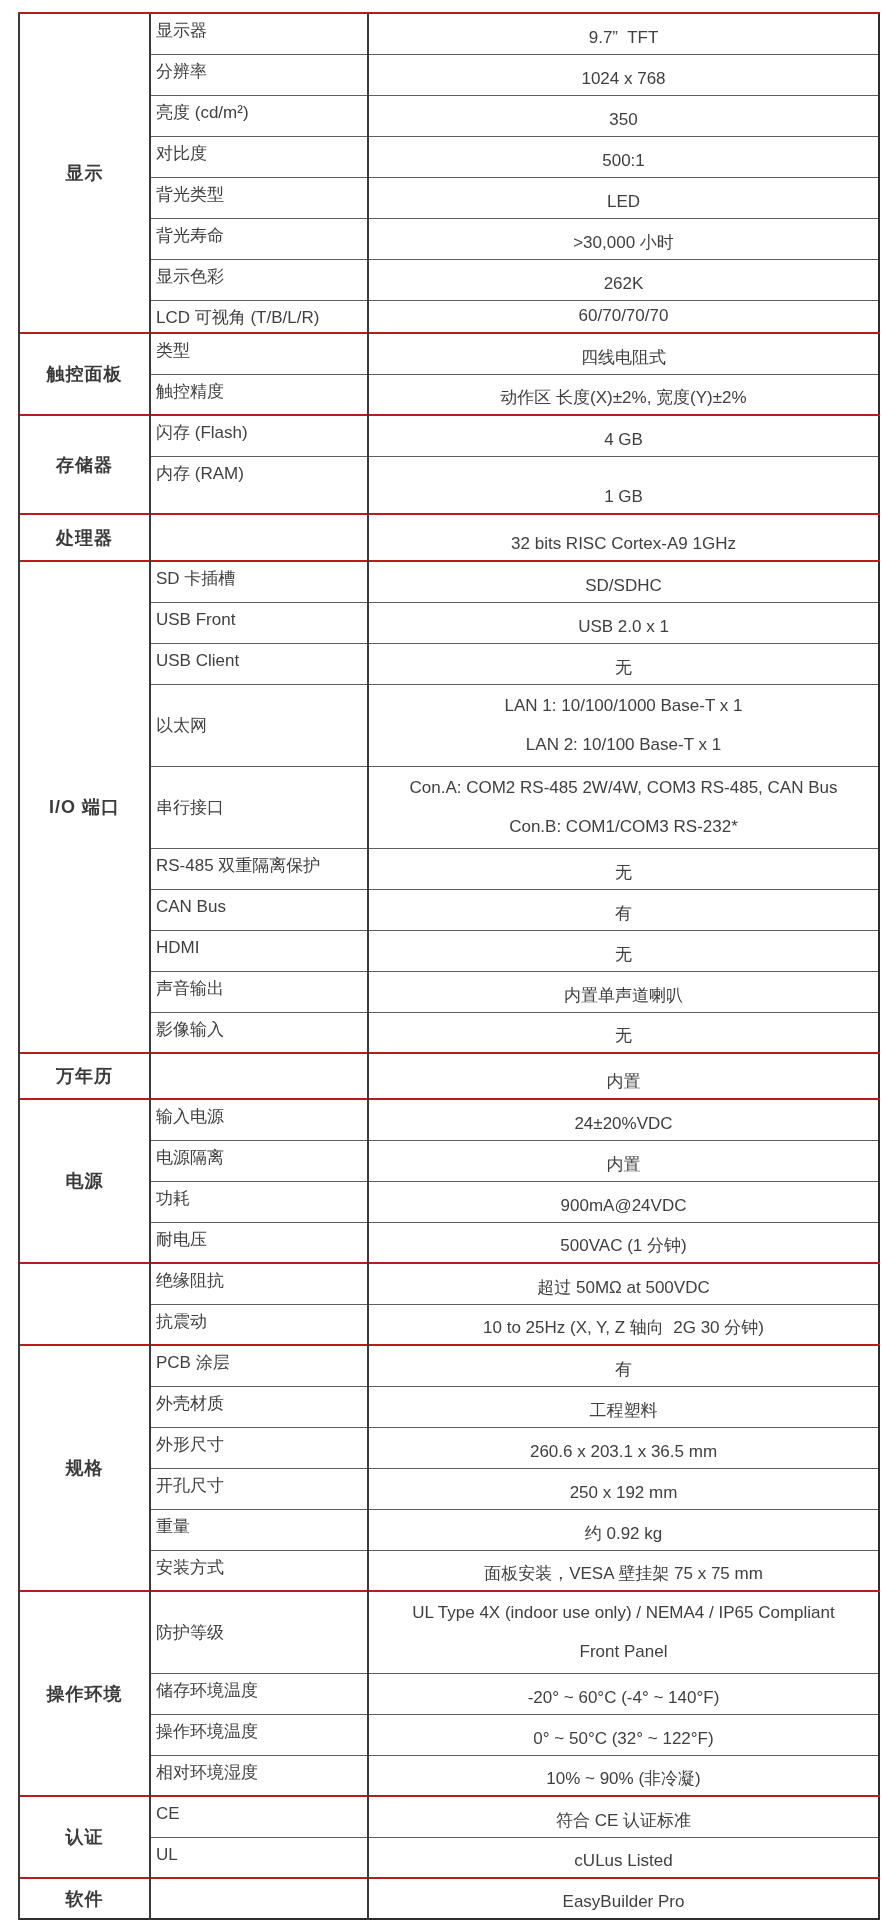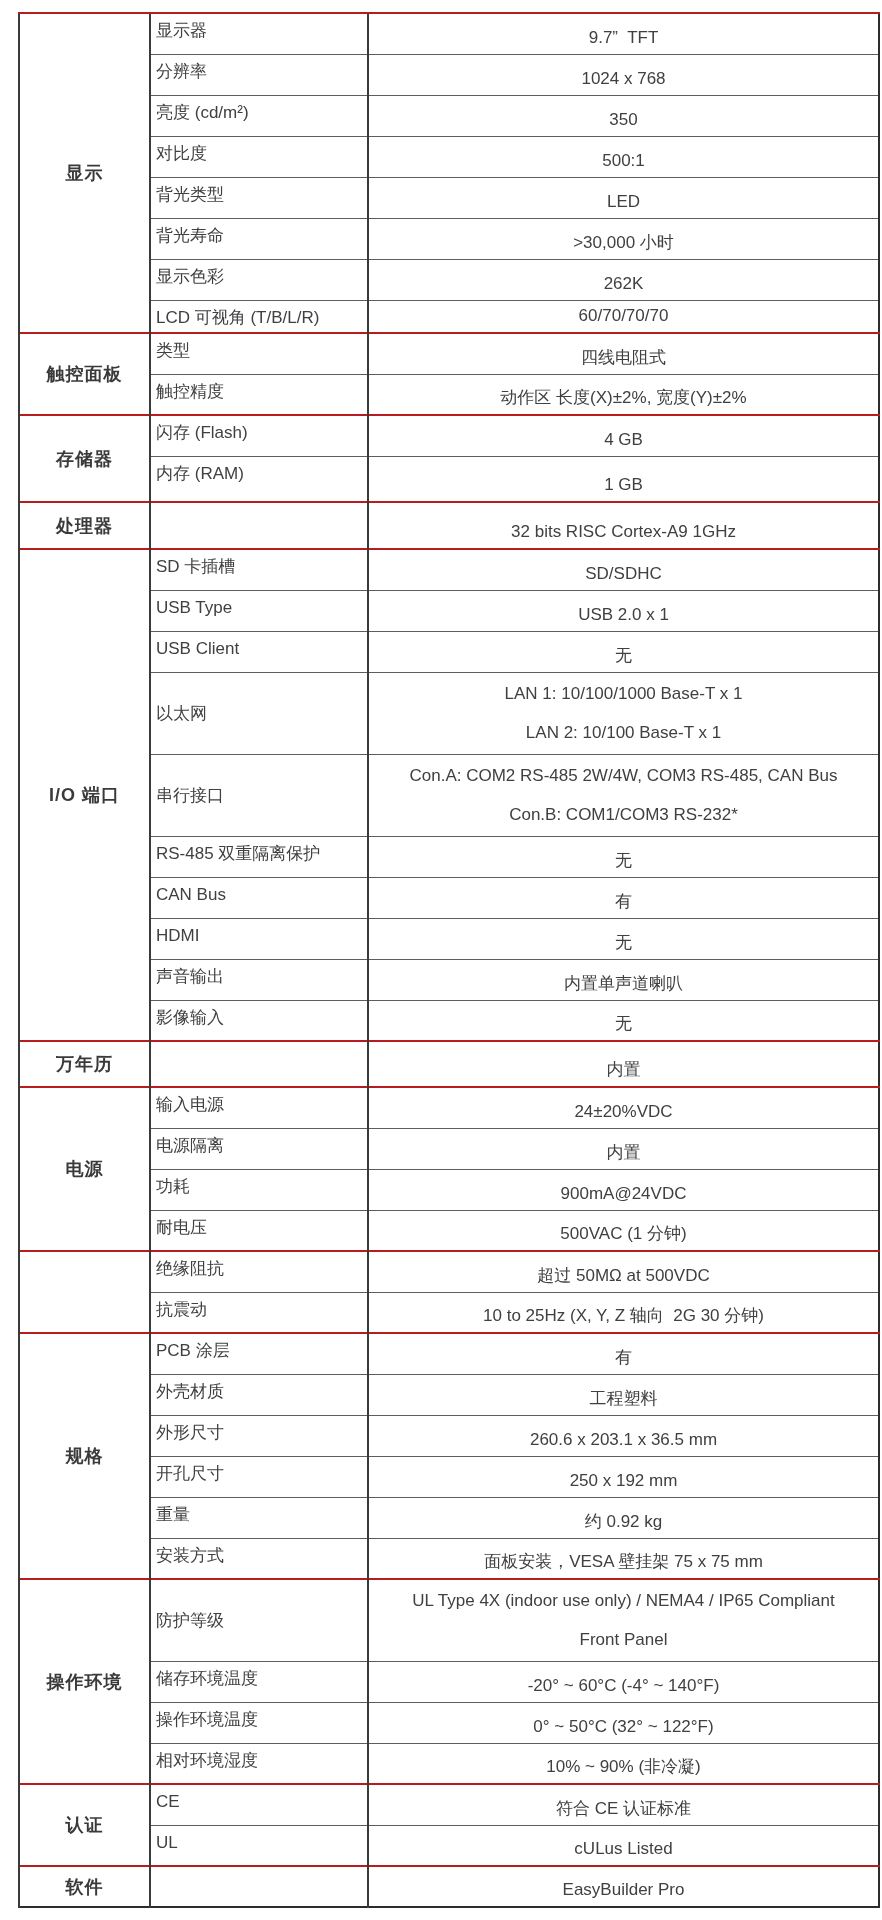--- a/index.html
+++ b/index.html
@@ -141,42 +141,42 @@
             <div class="vline">动作区 长度(X)±2%, 宽度(Y)±2%</div>
           </td>
         </tr>
         <tr class="sec-start" style="height: 41px;">
           <td class="cat" rowspan="2">存储器</td>
           <td class="lbl">闪存 (Flash)</td>
           <td class="val">
             <div class="vline">4 GB</div>
           </td>
         </tr>
-        <tr class="" style="height: 46px; margin-top: 20px;">
+        <tr class="" style="height: 58px; margin-top: 20px;">
           <td class="lbl">内存 (RAM)</td>
           <td class="val">
             <div class="vline">1 GB</div>
           </td>
         </tr>
         <tr class="sec-start" style="height: 47px;">
           <td class="cat" rowspan="1">处理器</td>
           <td class="lbl"></td>
           <td class="val">
             <div class="vline">32 bits RISC Cortex-A9 1GHz</div>
           </td>
         </tr>
         <tr class="sec-start" style="height: 41px;">
           <td class="cat" rowspan="10">I/O 端口</td>
           <td class="lbl">SD 卡插槽</td>
           <td class="val">
             <div class="vline">SD/SDHC</div>
           </td>
         </tr>
         <tr class="" style="height: 41px;">
-          <td class="lbl">USB Type</td>
+          <td class="lbl">USB Front</td>
           <td class="val">
             <div class="vline">USB 2.0 x 1</div>
           </td>
         </tr>
         <tr class="" style="height: 41px;">
           <td class="lbl">USB Client</td>
           <td class="val">
             <div class="vline">无</div>
           </td>
         </tr>

